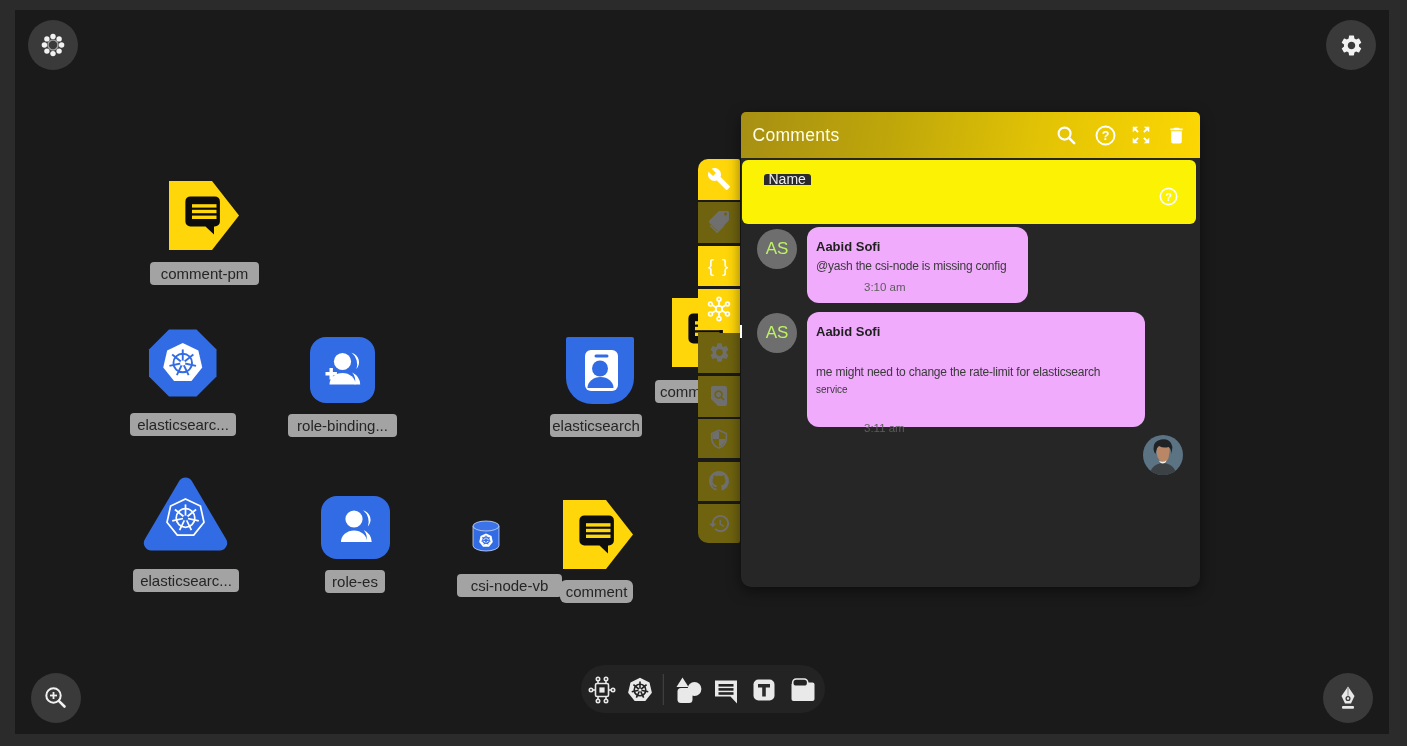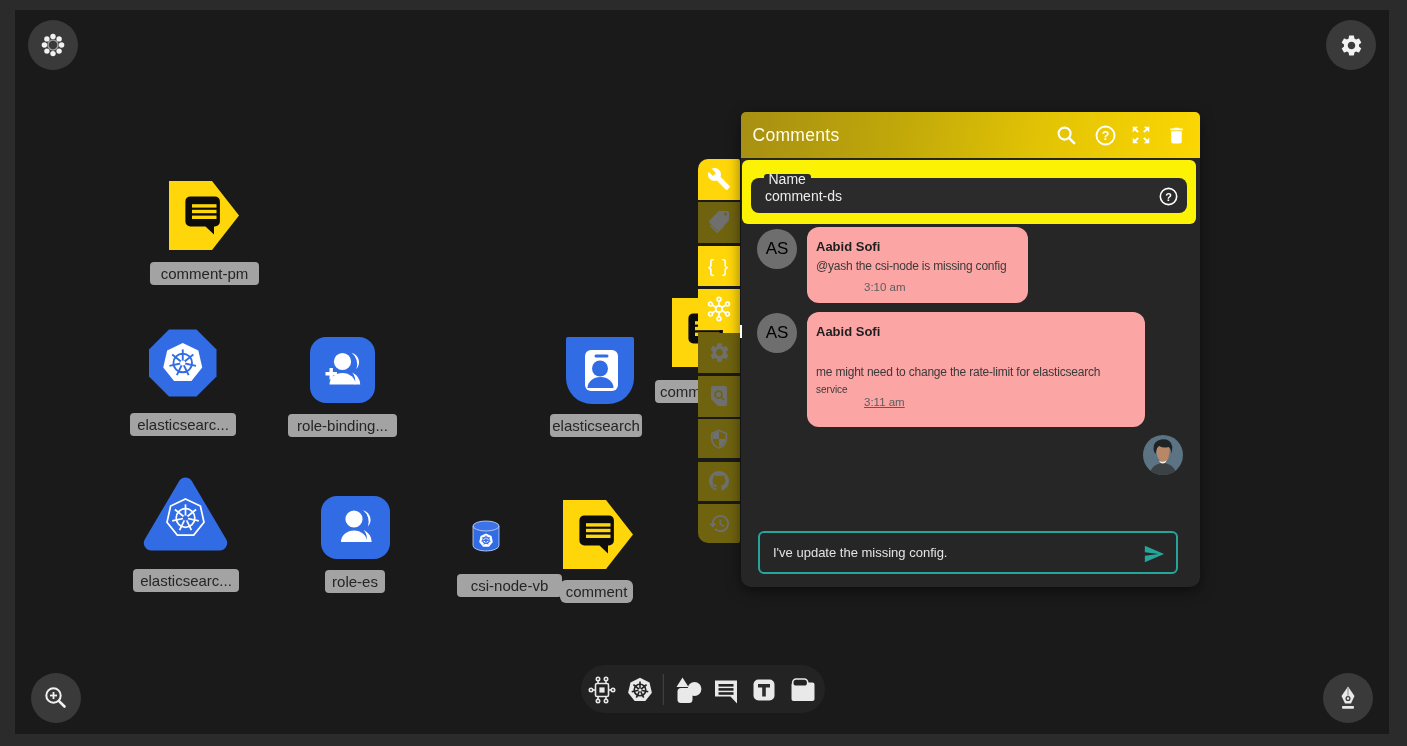--- a/index.html
+++ b/index.html
@@ -22,22 +22,22 @@
   #phead { position:absolute; left:0; top:0; width:459px; height:46px; border-radius:5px 5px 0 0;
     background:linear-gradient(100deg, #a78f13 0%, #bfa70a 33%, #e2c305 65%, #fcd703 100%); }
   #phead .title { position:absolute; left:11.5px; top:0; line-height:47px; font-size:17.5px; color:#fffde7; letter-spacing:.3px; }
   .hicon { position:absolute; top:13px; }
   #nameblock { position:absolute; left:0.5px; top:48px; width:454.5px; height:64px; background:#fbf303; border-radius:6px; }
   #nameinput { position:absolute; left:9px; top:18px; width:436px; height:35px; background:#2b2b2b; border-radius:8px;
     color:#ececec; font-size:14px; line-height:36px; padding-left:14.5px; }
   #nametab { position:absolute; left:22px; top:13.5px; background:#2b2b2b; border-radius:3px 3px 0 0; color:#ececec;
     font-size:14px; line-height:11.5px; padding:0 5px; }
   .avatar { position:absolute; width:40px; height:40px; border-radius:50%; background:#6e6e6e;
-    color:#000000; font-size:17px; display:flex; align-items:center; justify-content:center; }
-  .bubble { position:absolute; background:#fca5a5; border-radius:12px; color:#2d2d2d; font-size:13px; }
+    color:#bef264; font-size:17px; display:flex; align-items:center; justify-content:center; }
+  .bubble { position:absolute; background:#f0abfc; border-radius:12px; color:#2d2d2d; font-size:13px; }
   .bname { font-weight:bold; color:#1f1f1f; font-size:13px; }
   .btime { font-size:11.5px; color:#5c5c5c;margin-left:48px; }
   #chatinput { position:absolute; left:17px; top:419px; width:420px; height:43px; border:2px solid #26a69a;
     border-radius:6px; color:#e4e4e4; font-size:13px; line-height:39px; padding-left:13px; }
 </style>
 </head>
 <body>
 <div id="stage">
 <div id="canvas"></div>
 
@@ -238,59 +238,53 @@
       <text x="10.5" y="15.4" font-size="12.5" font-weight="bold" fill="#fff" text-anchor="middle" font-family="Liberation Sans, sans-serif">?</text>
     </svg>
     <svg class="hicon" style="left:388.5px; top:12px;" width="22" height="22" viewBox="0 0 24 24">
       <path fill="#fff" d="M15 3l2.3 2.3-2.89 2.87 1.42 1.42L18.7 6.7 21 9V3h-6zM3 9l2.3-2.3 2.87 2.89 1.42-1.42L6.7 5.3 9 3H3v6zm6 12l-2.3-2.3 2.89-2.87-1.42-1.42L5.3 17.3 3 15v6h6zm12-6l-2.3 2.3-2.87-2.89-1.42 1.42 2.89 2.87L15 21h6v-6z"></path>
     </svg>
     <svg class="hicon" style="left:424.5px; top:12.5px;" width="21" height="21" viewBox="0 0 24 24">
       <path fill="#fff" d="M6 19c0 1.1.9 2 2 2h8c1.1 0 2-.9 2-2V7H6v12zM19 4h-3.5l-1-1h-5l-1 1H5v2h14V4z"></path>
     </svg>
   </div>
   <div id="nameblock">
-    <div id="nameinput">comment-ds</div>
     <div id="nametab">Name</div>
     <svg class="abs" style="left:417px; top:27px;" width="19" height="19" viewBox="0 0 20 20">
       <circle cx="10" cy="10" r="8.6" fill="none" stroke="#fff" stroke-width="1.7"></circle>
       <text x="10" y="14.3" font-size="11.5" font-weight="bold" fill="#fff" text-anchor="middle" font-family="Liberation Sans, sans-serif">?</text>
     </svg>
   </div>
   <div class="avatar" style="left:16px; top:117px;">AS</div>
   <div class="bubble" style="left:66px; top:115px; width:221px; height:76px;">
     <div style="position:absolute; left:9px; top:12px;" class="bname">Aabid Sofi</div>
     <div style="position:absolute; left:9px; top:32px; color:#3a3a3a; white-space:nowrap; font-size:12px; letter-spacing:-0.2px;">@yash the csi-node is missing config</div>
     <div style="position:absolute; left:9px; top:54px;" class="btime">3:10 am</div>
   </div>
   <div class="avatar" style="left:16px; top:201px;">AS</div>
   <div class="bubble" style="left:66px; top:200px; width:338px; height:115px;">
     <div style="position:absolute; left:9px; top:12px;" class="bname">Aabid Sofi</div>
     <div style="position:absolute; left:9px; top:53px; color:#3a3a3a; white-space:nowrap; font-size:12px; letter-spacing:-0.2px;">me might need to change the rate-limit for elasticsearch</div>
     <div style="position:absolute; left:9px; top:72px; color:#3a3a3a; font-size:10px;">service</div>
-    <div style="position:absolute; left:9px; top:84px;text-decoration:underline;" class="btime">3:11 am</div>
+    <div style="position:absolute; left:9px; top:110px;" class="btime">3:11 am</div>
   </div>
   <div class="abs" id="yashavatar" style="left:402px; top:323px;">
     <svg width="40" height="40" viewBox="0 0 40 40">
       <defs>
             <clipPath id="avc">
               <circle cx="20" cy="20" r="20"></circle>
             </clipPath>
           </defs>
       <g clip-path="url(#avc)">
         <rect width="40" height="40" fill="#5c7383"></rect>
         <path d="M7,40 a13,12 0 0 1 26,0 z" fill="#3b4145"></path>
         <path d="M13.5,17 q0,-5 2.5,-7 q3,-2.5 5.5,-2 q3.5,0.5 4.5,3.5 q1,3 0.5,6 l-1,5.5 q-1.5,4 -5,4 q-3.5,0 -6,-5 z" fill="#b98765"></path>
         <path d="M10.5,14 q-0.5,-8 7.5,-9.5 q7,-1.5 10,3.5 q2,3.5 1,7.5 l-1,3.5 q0.5,-5.5 -2.5,-7 q-5,1.5 -9.5,-1 q-2.5,1.5 -3,5.5 l-0.5,2.5 q-1.8,-2 -2,-5 z" fill="#1f2326"></path>
         <path d="M16,25.5 q4,2.8 7.5,-0.3 q-0.8,3.3 -3.8,3.3 q-2.7,0 -3.7,-3 z" fill="#f5f0ea"></path>
       </g>
-    </svg>
-  </div>
-  <div id="chatinput">I've update the missing config.
-    <svg class="abs" style="right:11px; top:10px;" width="22" height="22" viewBox="0 0 24 24">
-      <path fill="#26a69a" d="M2.01 21L23 12 2.01 3 2 10l15 2-15 2z"></path>
     </svg>
   </div>
 </div>
 
 <div class="corner" id="btn-tl" style="left:28px; top:20px;">
   <svg width="26" height="26" viewBox="-13 -13 26 26">
     <circle cx="0" cy="0" r="5" fill="none" stroke="#9a9a9a" stroke-width="1.6"></circle>
     <g fill="#f2f2f2">
       <circle cx="0" cy="-8.6" r="2.7"></circle>
           <circle cx="6.1" cy="-6.1" r="2.7"></circle>

